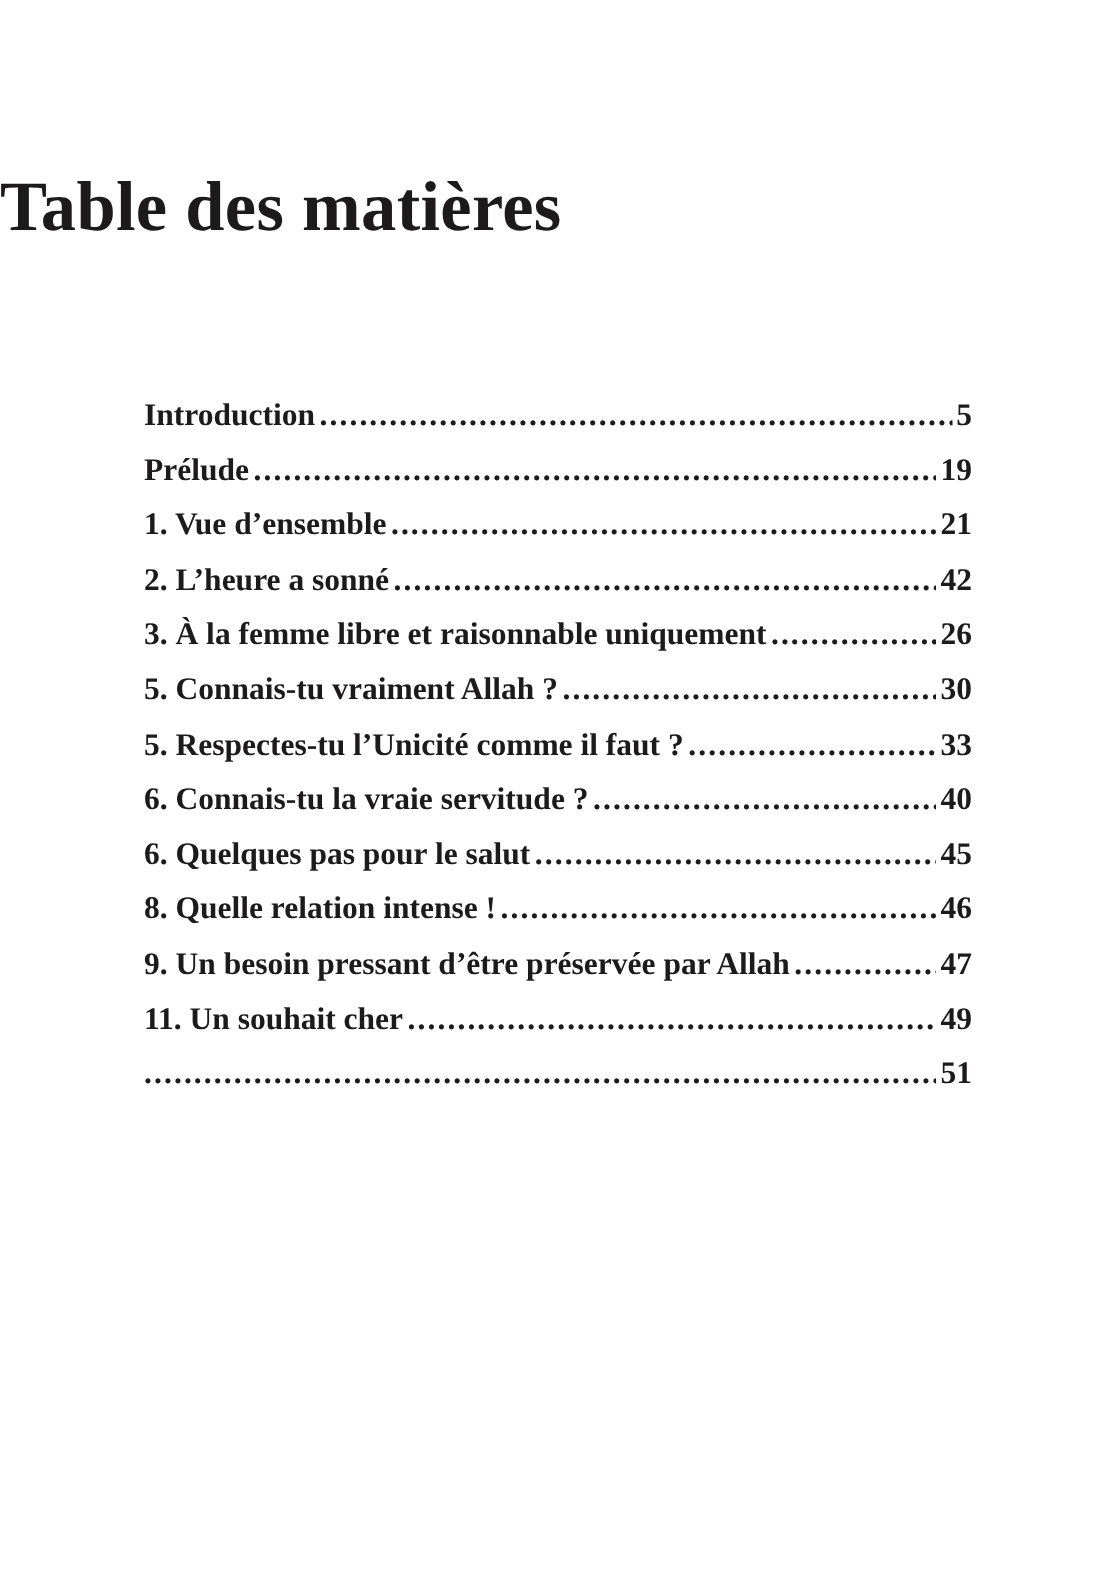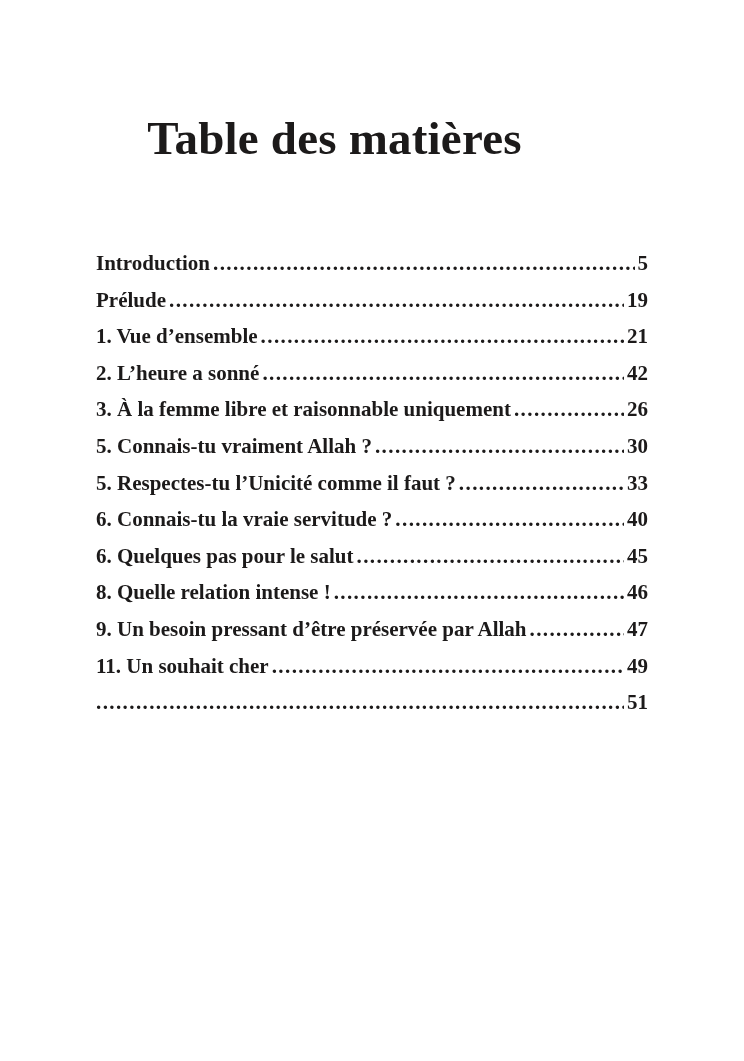--- a/index.html
+++ b/index.html
@@ -20,31 +20,30 @@
       left: 0; top: 0;
       width: 744px;
       height: 1061px;
       background: #ffffff;
     }
     .title {
       position: absolute;
       left: 0;
       top: 108px;
       width: 669px;
-      text-align: center;
       font-size: 47px;
       font-weight: bold;
       letter-spacing: 0.2px;
       line-height: 60px;
       margin: 0;
     }
     .toc {
       position: absolute;
       left: 96px;
-      top: 245px;
+      top: 258px;
       width: 552px;
       margin: 0;
       padding: 0;
       list-style: none;
     }
     .toc-row {
       display: flex;
       align-items: baseline;
       height: 36.6px;
       line-height: 36.6px;

